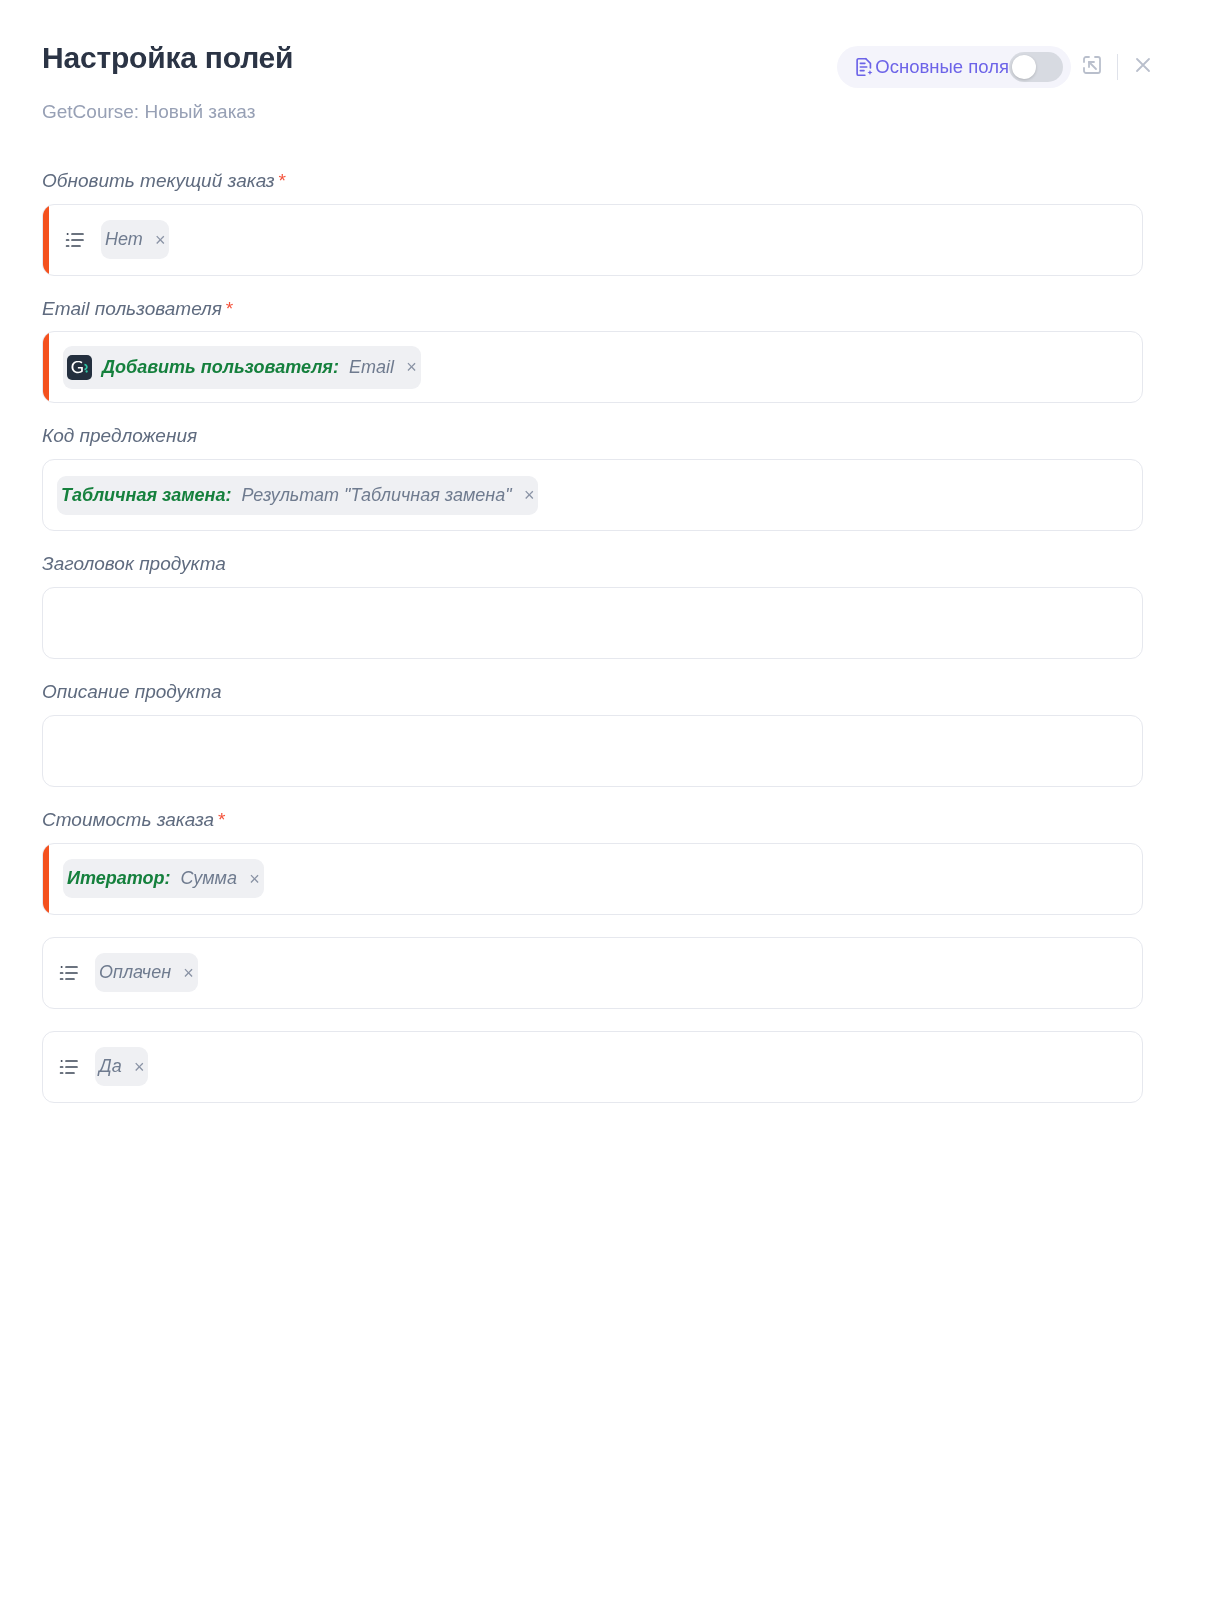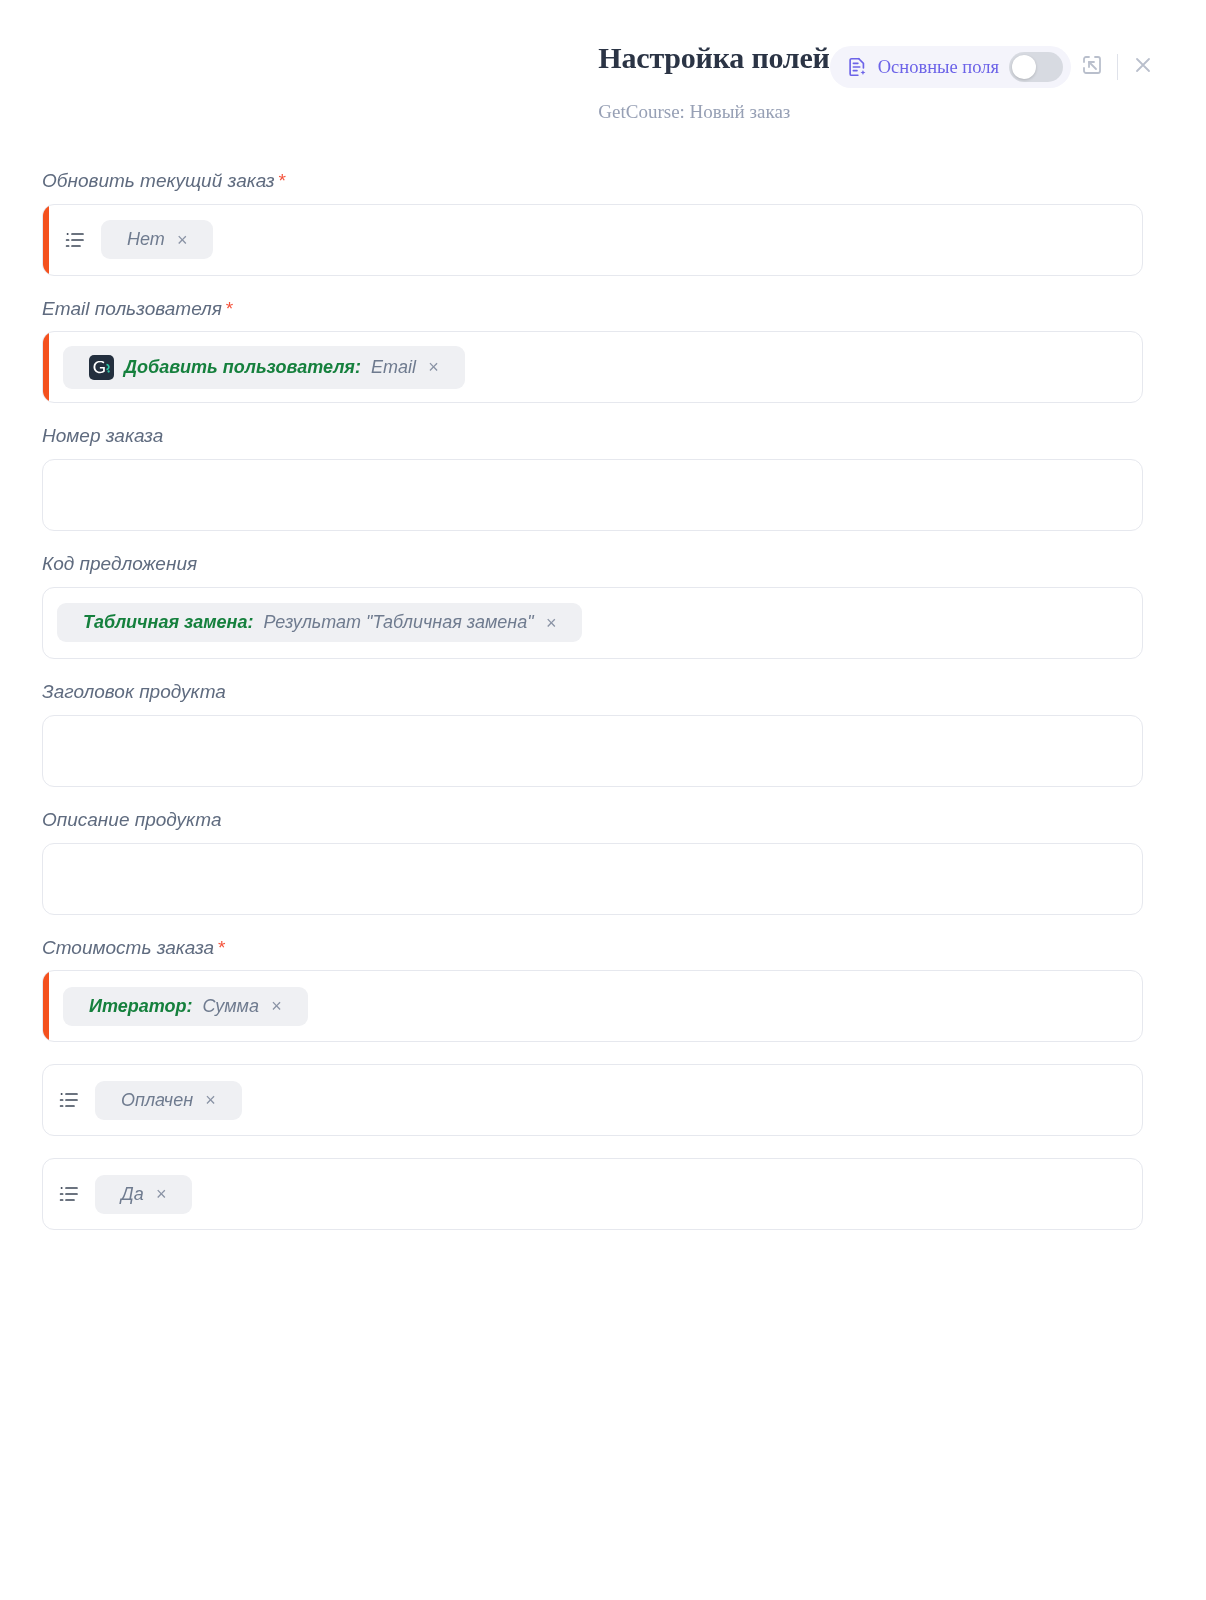--- a/index.html
+++ b/index.html
@@ -17,23 +17,22 @@
     width: 1206px;
     height: 1600px;
     background: #ffffff;
     padding: 0 42px;
   }
 
   
   .header {
     display: flex;
     align-items: flex-start;
-    justify-content: flex-end;
+    justify-content: space-between;
     padding-top: 40px;
-    font-family: Liberation Serif, serif;
   }
 
   .header-left { display: flex; flex-direction: column; }
 
   .page-title {
     font-size: 30px;
     font-weight: 700;
     color: #2b3445;
     letter-spacing: -0.2px;
     line-height: 1.2;
@@ -50,21 +49,20 @@
   .header-right {
     display: flex;
     align-items: center;
     gap: 0px;
     padding-top: 6px;
   }
 
   .main-fields-pill {
     display: flex;
     align-items: center;
-    gap: 10px;
     background: #f4f4fb;
     border-radius: 22px;
     padding: 6px 8px 6px 16px;
     cursor: pointer;
   }
 
   .pill-icon { display: flex; align-items: center; }
 
   .pill-label {
     font-size: 18.5px;
@@ -152,21 +150,21 @@
   .field-input.required { padding-left: 20px; }
 
   .list-icon { display: flex; align-items: center; flex: none; }
 
   .chip {
     display: inline-flex;
     align-items: center;
     gap: 10px;
     background: #eff0f3;
     border-radius: 9px;
-    padding: 9px 26px;
+    padding: 9px 4px;
     max-width: 100%;
     cursor: pointer;
   }
 
   .chip-appicon {
     width: 25px; height: 25px;
     border-radius: 5px;
     background: #232f3e;
     display: flex;
     align-items: center;
@@ -281,29 +279,20 @@
             <circle cx="20.2" cy="13.2" r="1.5" fill="#2ec5a4"></circle>
           </svg>
         </span>
         <span class="chip-prefix">Добавить пользователя:</span>
         <span class="chip-value">Email</span>
         <span class="chip-x">×</span>
       </span>
     </div>
   </div>
 
-  <div class="field">
-    <div class="field-label">
-      <span>Номер заказа</span>
-    </div>
-    <div class="field-input">
-      
-      
-    </div>
-  </div>
 
   <div class="field">
     <div class="field-label">
       <span>Код предложения</span>
     </div>
     <div class="field-input">
 
       <span class="chip">
 
         <span class="chip-prefix">Табличная замена:</span>

